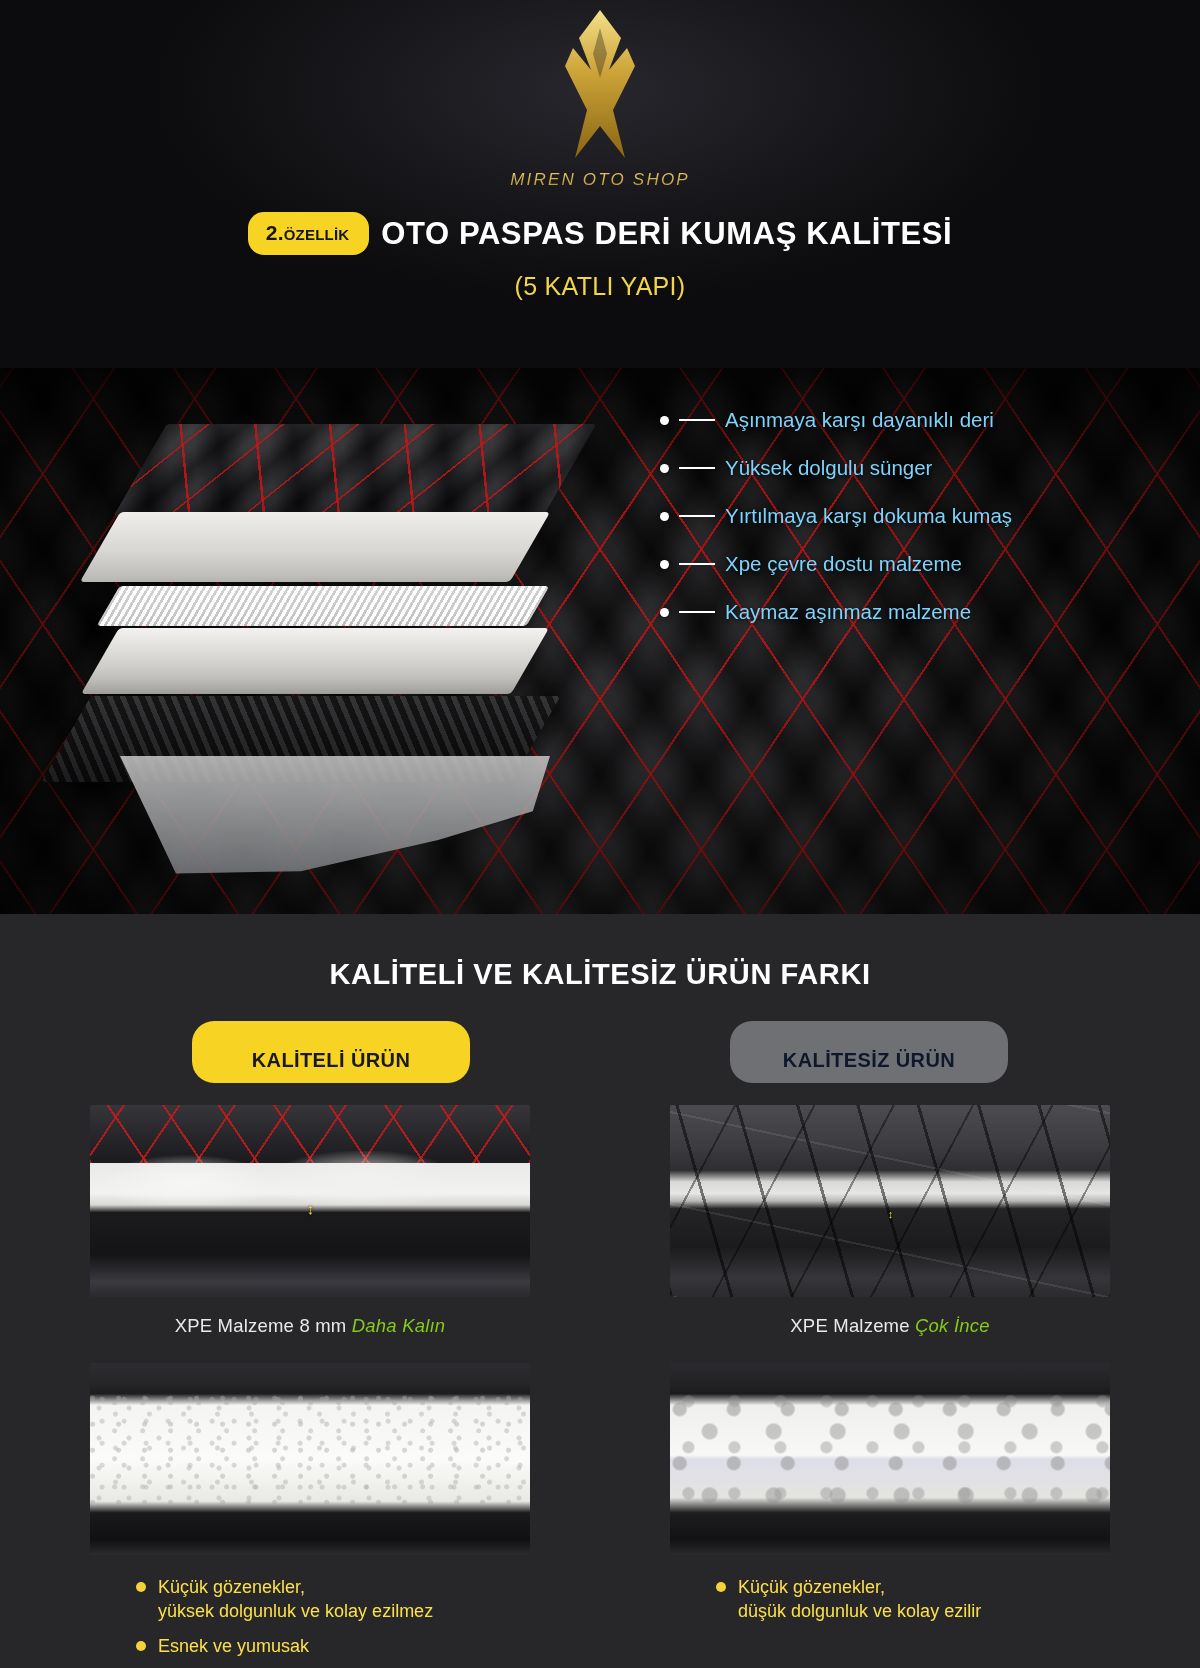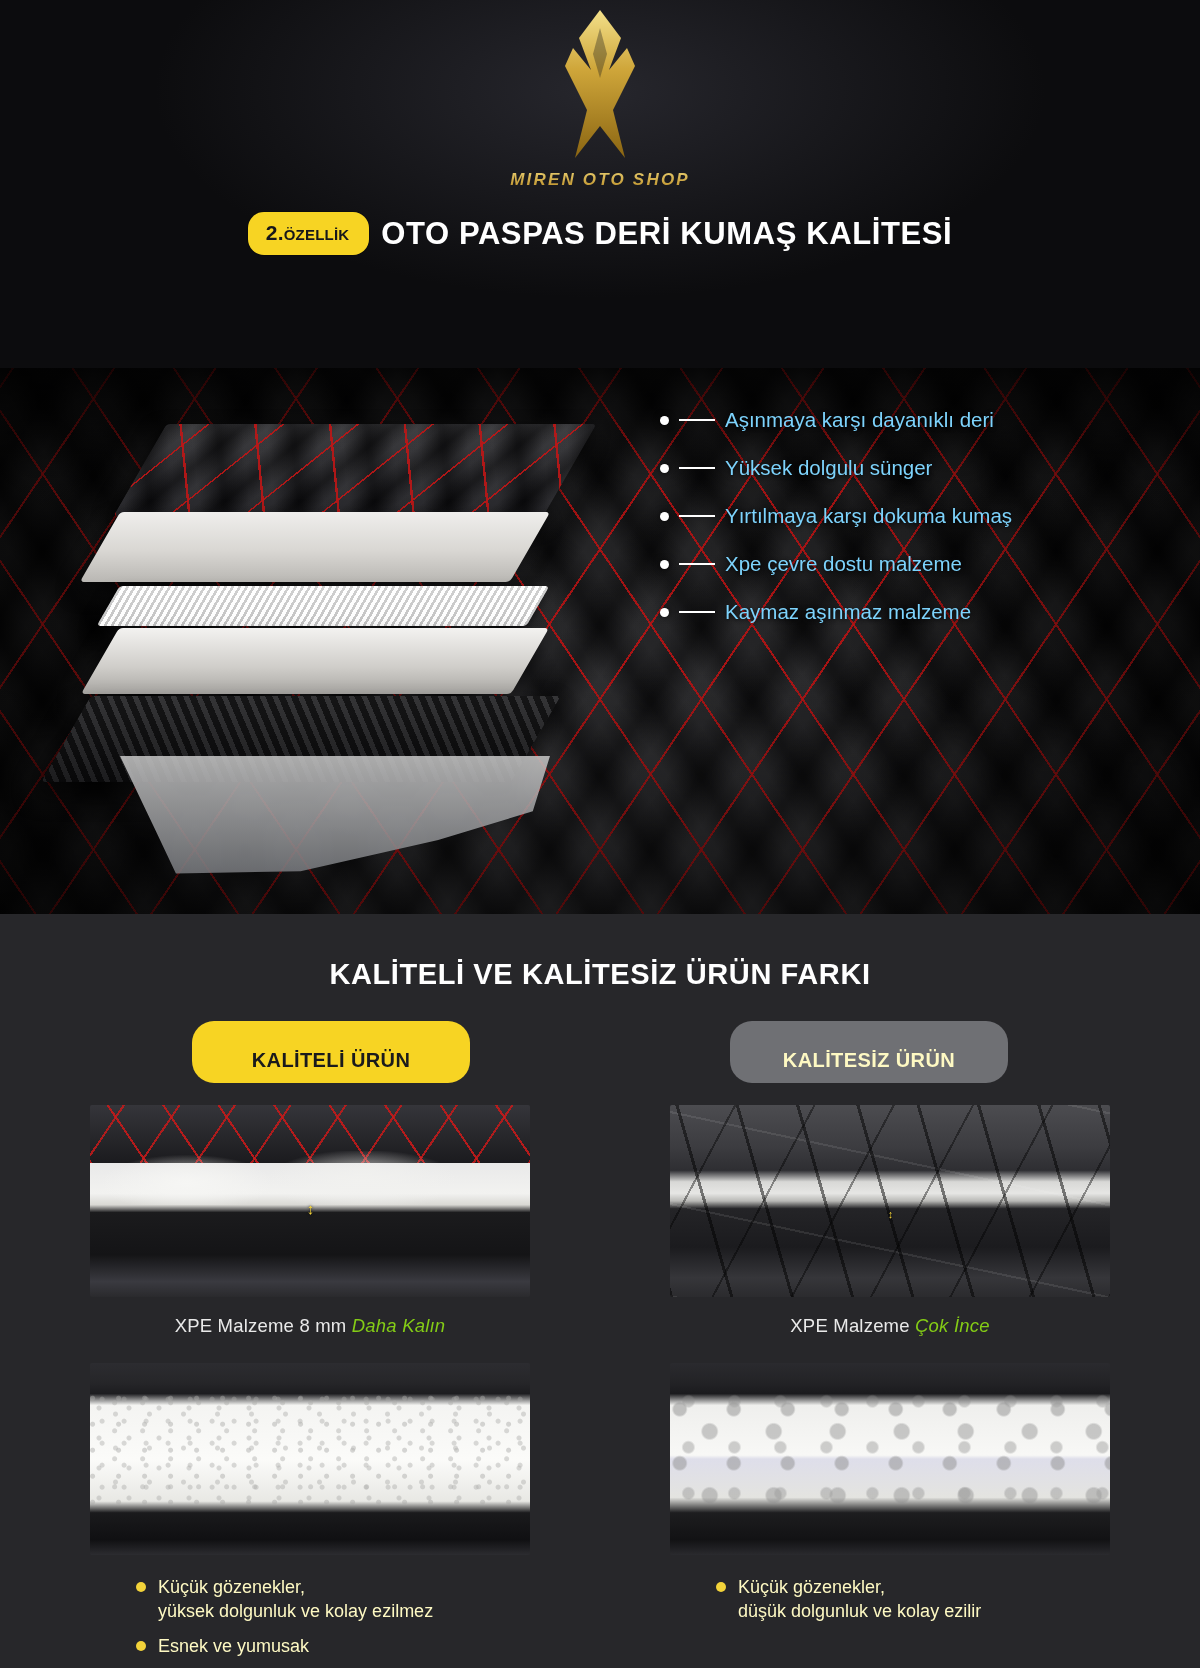--- a/index.html
+++ b/index.html
@@ -41,21 +41,21 @@
     top: 8px;
     display: flex;
     flex-direction: column;
     align-items: center;
   }
   .logo-mark { width: 130px; height: 160px; display:block; }
   .logo-text {
     margin-top: 2px;
     font-size: 17px;
     letter-spacing: 2.2px;
-    font-weight: bold;
+    font-weight: normal;
     font-style: italic;
     color: #c9a227;
     background: linear-gradient(180deg,#e9cf72 0%, #b88a22 100%);
     -webkit-background-clip: text;
     background-clip: text;
     color: transparent;
   }
 
   .headline-row {
     position: absolute;
@@ -263,21 +263,21 @@
   .pill {
     min-width: 278px;
     text-align: center;
     padding: 28px 18px 11px;
     border-radius: 22px;
     font-size: 20px;
     font-weight: bold;
     letter-spacing: 0.4px;
   }
   .pill.good { background: #f7d423; color: #1a1a1c; }
-  .pill.bad  { background: #6f7074; color: #fef9c3; }
+  .pill.bad  { background: #6f7074; color: #0f172a; }
 
   .grid {
     position: relative;
     margin: 22px auto 0;
     width: 1020px;
   }
   .row {
     display: flex;
     justify-content: space-between;
   }
@@ -391,21 +391,21 @@
     opacity: 0.8;
   }
 
   .bullets {
     margin-top: 20px;
     padding-left: 46px;
   }
   .bullet {
     position: relative;
     font-size: 18px;
-    color: #fef9c3;
+    color: #fde047;
     line-height: 1.35;
     margin-bottom: 10px;
     padding-left: 22px;
   }
   .bullet .bdot {
     position: absolute;
     left: 0; top: 7px;
     width: 10px; height: 10px;
     border-radius: 50%;
     background: #f3d33a;
@@ -434,20 +434,21 @@
       </svg>
       <div class="logo-text">MIREN OTO SHOP</div>
     </div>
 
     <div class="headline-row">
       <div class="badge-feature">
         <span>2.</span><span class="small">ÖZELLİK</span>
       </div>
       <div class="headline-main">OTO PASPAS DERİ KUMAŞ  KALİTESİ</div>
     </div>
+    <div class="headline-sub">(5 KATLI YAPI)</div>
   </section>
 
   <section class="mat-section">
     <div class="quilt"></div>
     <div class="quilt-shade"></div>
 
     <div class="stack">
       <div class="layer leather"></div>
       <div class="layer foam"></div>
       <div class="layer woven"></div>

